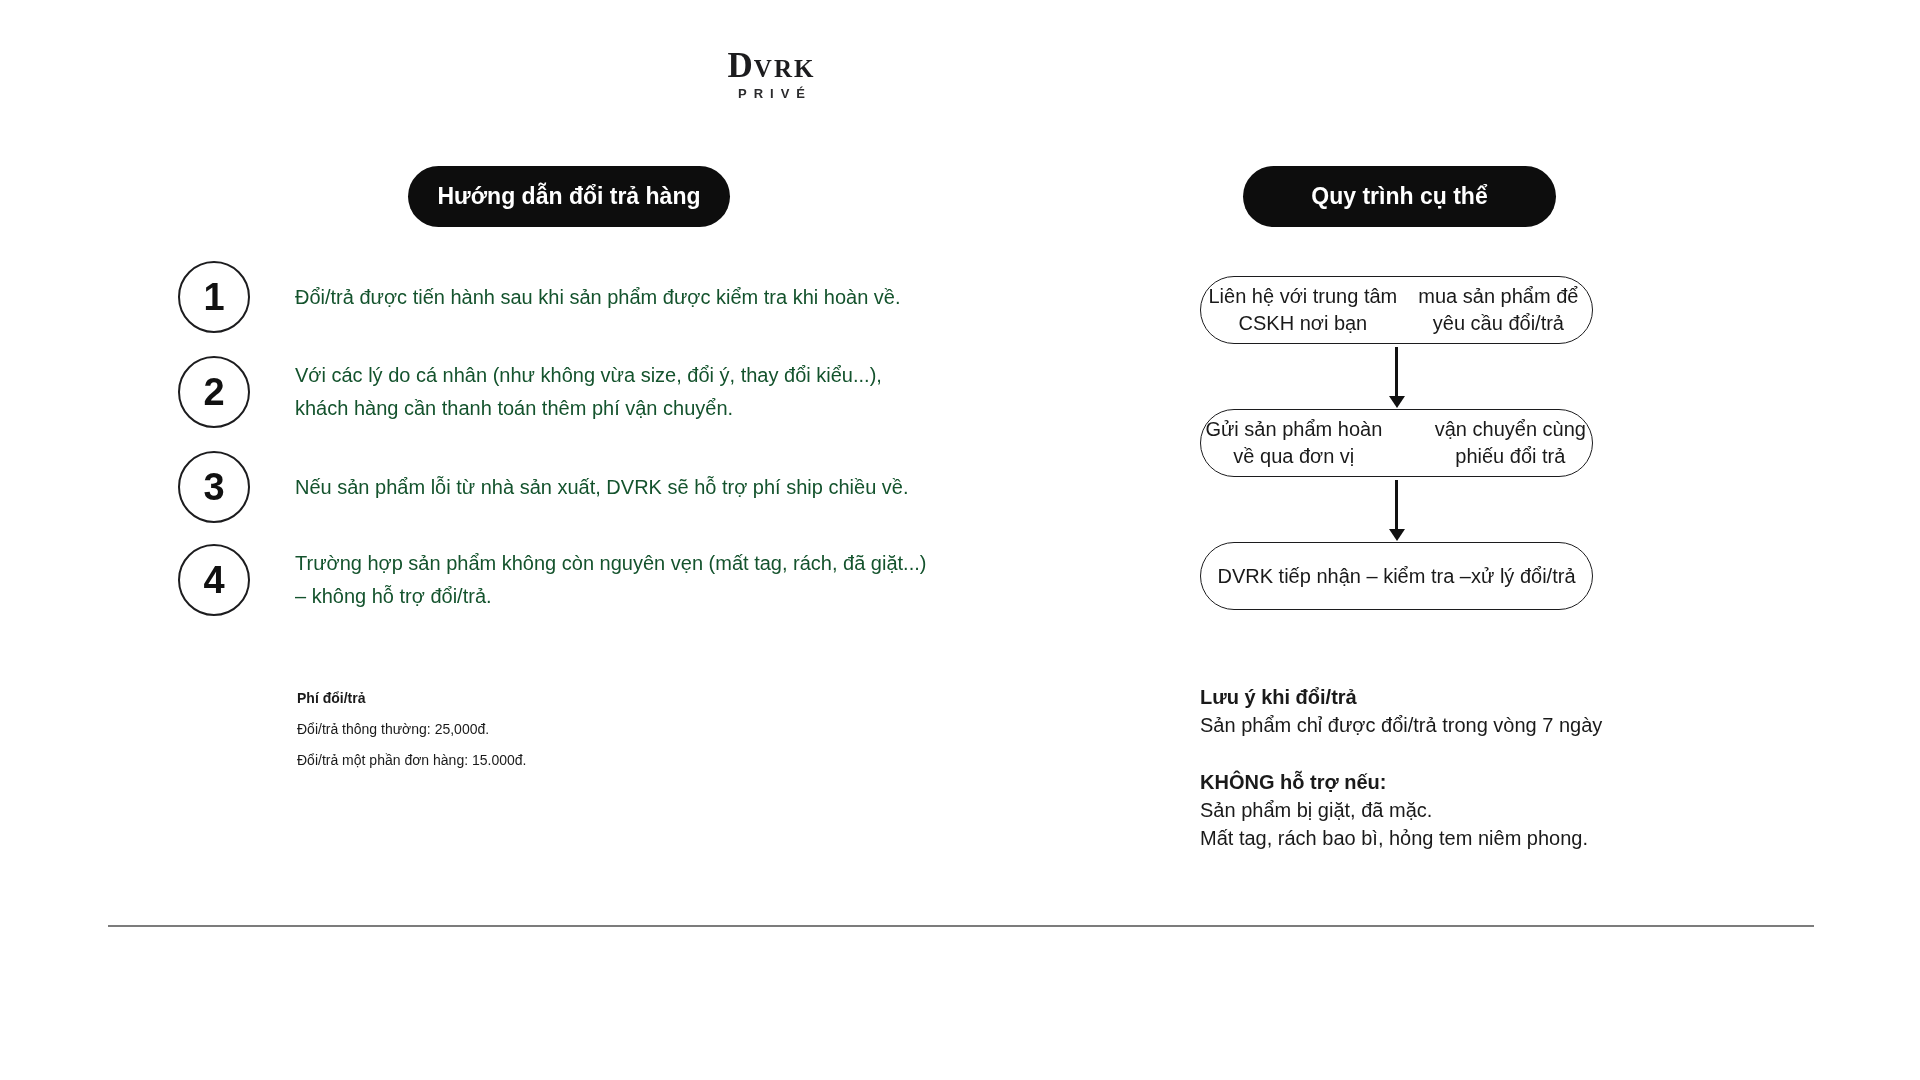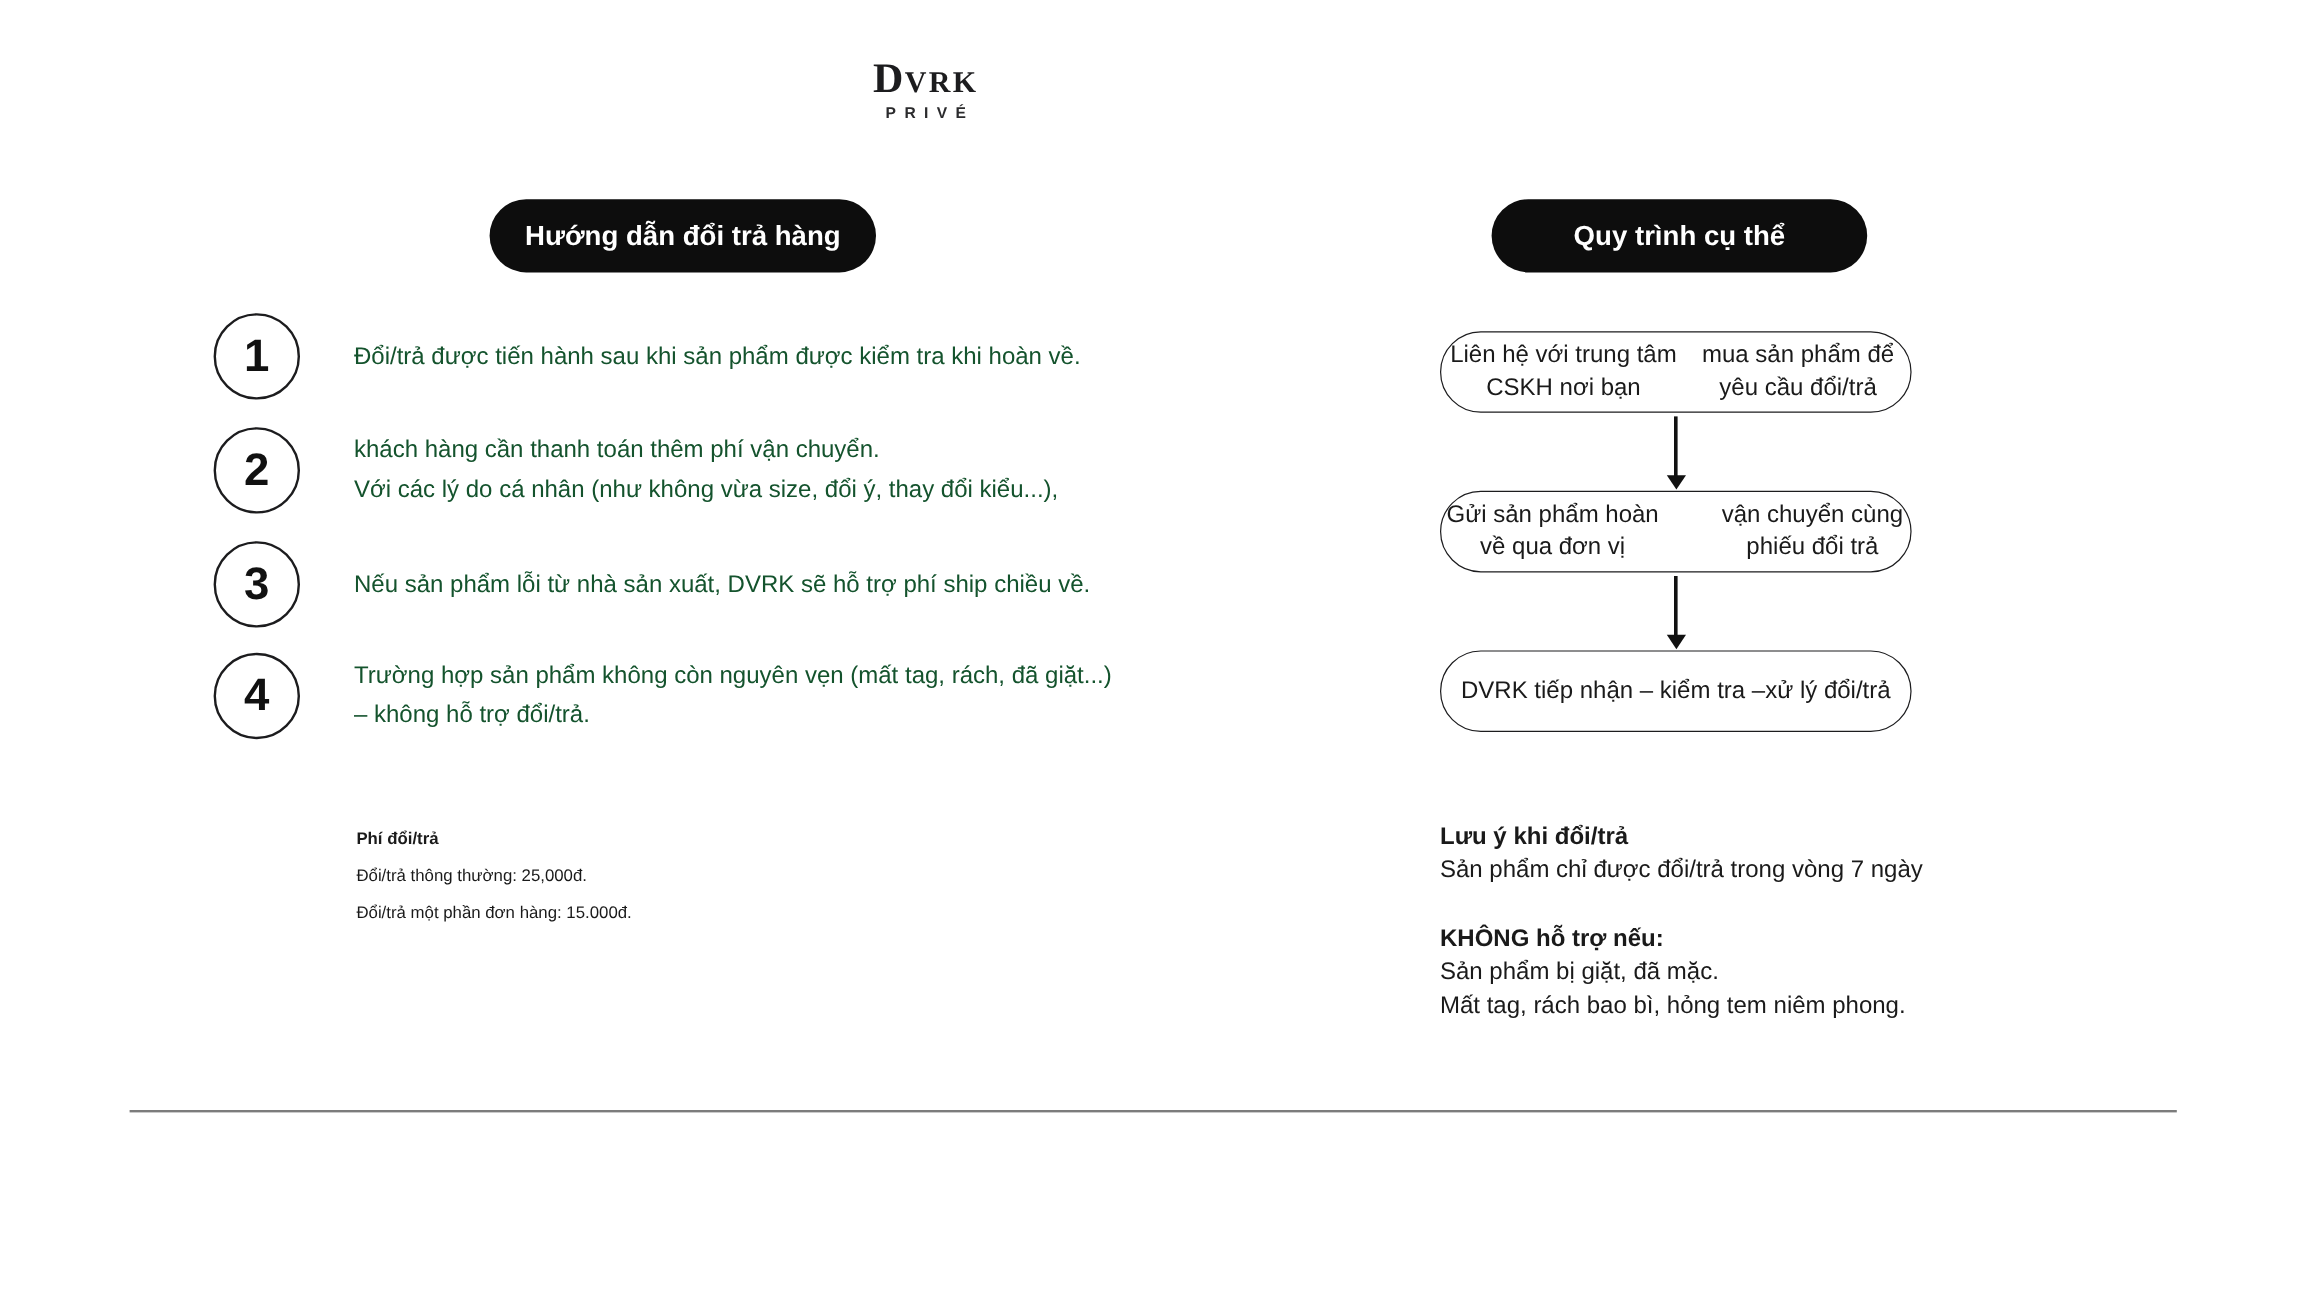--- a/index.html
+++ b/index.html
@@ -184,22 +184,22 @@
     <div class="item-text">
       <div>Đổi/trả được tiến hành sau khi sản phẩm được kiểm tra khi hoàn về.</div>
     </div>
   </div>
 
   <div class="step-item" style="top:356px">
     <div class="num-circle">
         <span>2</span>
       </div>
     <div class="item-text">
+      <div>Với các lý do cá nhân (như không vừa size, đổi ý, thay đổi kiểu...),</div>
       <div>khách hàng cần thanh toán thêm phí vận chuyển.</div>
-      <div>Với các lý do cá nhân (như không vừa size, đổi ý, thay đổi kiểu...),</div>
     </div>
   </div>
 
   <div class="step-item" style="top:451px">
     <div class="num-circle">
         <span>3</span>
       </div>
     <div class="item-text">
       <div>Nếu sản phẩm lỗi từ nhà sản xuất, DVRK sẽ hỗ trợ phí ship chiều về.</div>
     </div>

